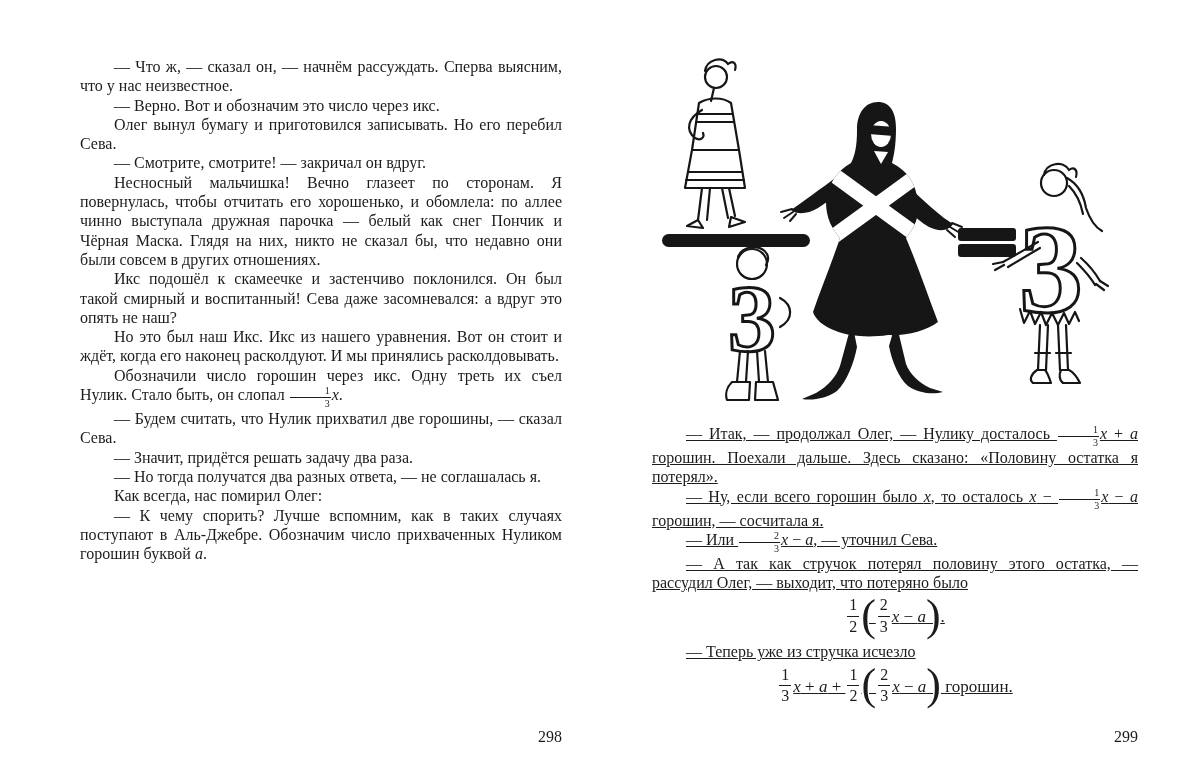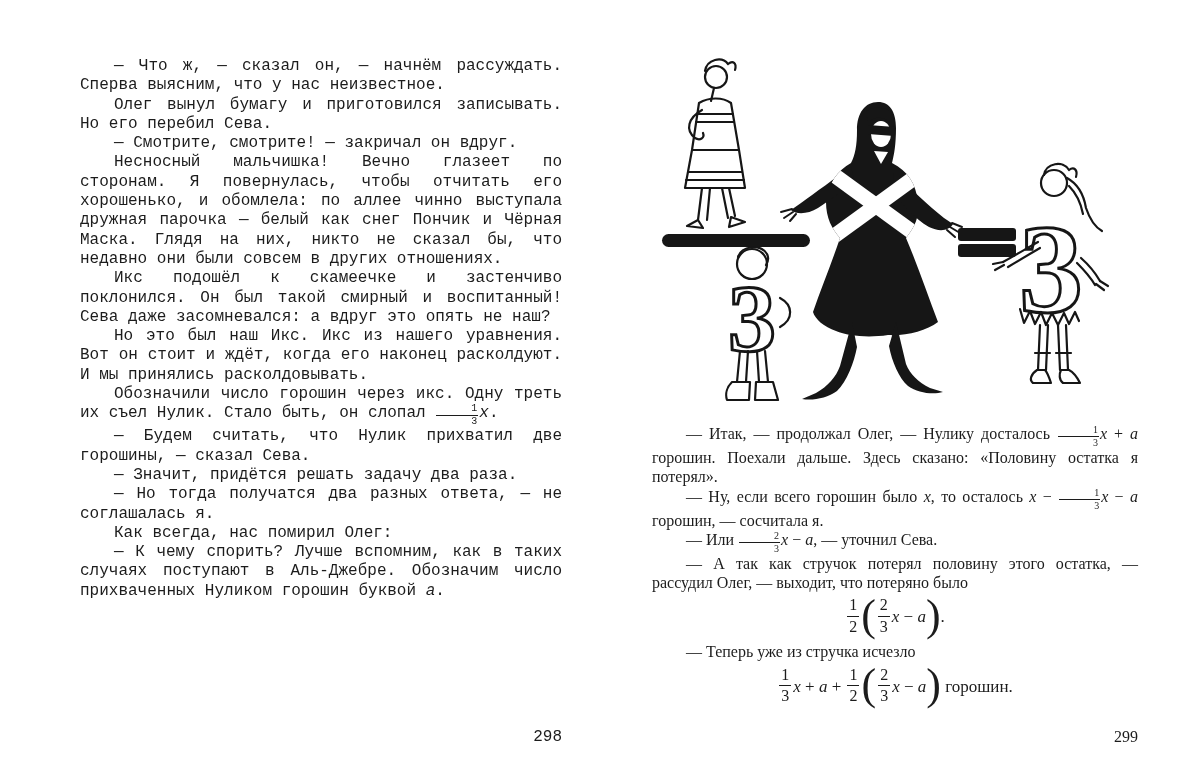--- a/index.html
+++ b/index.html
@@ -6,26 +6,26 @@
     margin: 0; padding: 0;
     width: 1200px; height: 782px;
     background: #ffffff;
     font-family: "Liberation Serif", serif;
     color: #1c1c1c;
     overflow: hidden;
   }
   .spread { position: relative; width: 1200px; height: 782px; }
 
   .page { position: absolute; top: 0; height: 782px; }
-  .page-left  { left: 80px;  width: 482px; font-family: Liberation Mono, monospace; }
+  .page-left  { left: 80px;  width: 482px; }
   .page-right { left: 652px; width: 486px; }
 
   .text-col { position: absolute; left: 0; width: 100%; }
   .page-left  .text-col { top: 57px; }
-  .page-right .text-col { top: 424px; }
+  .page-right .text-col { top: 424px; text-decoration: underline; }
 
   .text-col p {
     margin: 0;
     font-size: 16px;
     line-height: 19.3px;
     text-align: justify;
     text-indent: 34px;
     hyphens: auto;
   }
   .text-col p.formula {
@@ -85,20 +85,21 @@
   }
 </style>
 </head>
 <body>
 
 <div class="spread">
 
   <section class="page page-left">
     <div class="text-col">
         <p>— Что ж, — сказал он, — начнём рассуждать. Сперва выясним, что у нас неизвестное.</p>
+        <p>— Верно. Вот и обозначим это число через икс.</p>
         <p>Олег вынул бумагу и приготовился записывать. Но его перебил Сева.</p>
         <p>— Смотрите, смотрите! — закричал он вдруг.</p>
         <p>Несносный мальчишка! Вечно глазеет по сторонам. Я повернулась, чтобы отчитать его хорошенько, и обомлела: по аллее чинно выступала дружная парочка — белый как снег Пончик и Чёрная Маска. Глядя на них, никто не сказал бы, что недавно они были совсем в других отношениях.</p>
         <p>Икс подошёл к скамеечке и застенчиво поклонился. Он был такой смирный и воспитанный! Сева даже засомневался: а вдруг это опять не наш?</p>
         <p>Но это был наш Икс. Икс из нашего уравнения. Вот он стоит и ждёт, когда его наконец расколдуют. И мы принялись расколдовывать.</p>
         <p>Обозначили число горошин через икс. Одну треть их съел Нулик. Стало быть, он слопал <span class="fr"><span class="n">1</span><span class="d">3</span></span><i>x</i>.</p>
         <p>— Будем считать, что Нулик прихватил две горошины, — сказал Сева.</p>
         <p>— Значит, придётся решать задачу два раза.</p>
         <p>— Но тогда получатся два разных ответа, — не соглашалась я.</p>
         <p>Как всегда, нас помирил Олег:</p>

